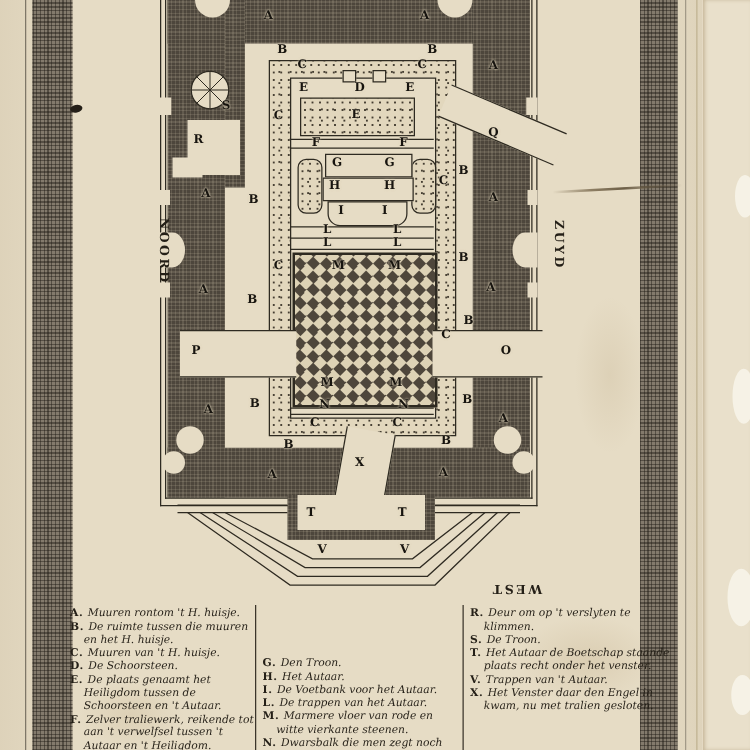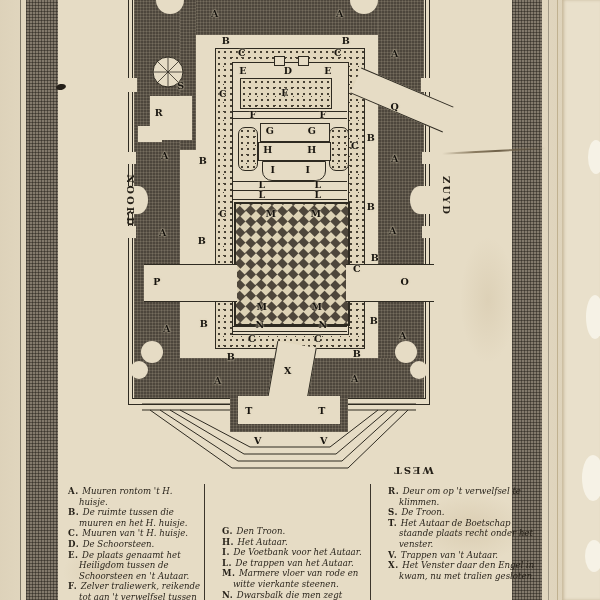--- a/index.html
+++ b/index.html
@@ -45,21 +45,21 @@
     background:repeating-conic-gradient(#4e463b 0% 25%, #ddd2b5 0% 50%);
     background-size:15px 15px;}
   .plan-letter{position:absolute;transform:translate(-50%,-50%);
     font:700 9.5px "DejaVu Serif", serif;color:#17140f;letter-spacing:.5px;
     text-shadow:0 0 2px rgba(226,215,189,.9),0 0 2px rgba(226,215,189,.7);}
   .compass{position:absolute;width:60px;height:12px;text-align:center;
     font:700 10px "DejaVu Serif", serif;letter-spacing:2px;color:#241f17;}
   
   .legend-col{position:absolute;top:2px;font:italic 8.6px "DejaVu Serif", serif;
     line-height:10.6px;color:#241f17;}
-  .legend-entry{text-indent:-11px;padding-left:23px;}
+  .legend-entry{text-indent:-11px;padding-left:11px;}
   .legend-entry .k{font-style:normal;font-weight:700;letter-spacing:.5px;}
   .vline{width:1px;background:#3b352b;}
   svg{display:block;}
 </style>
 </head>
 <body>
 
 <div class="abs stains"></div>
 
 <div class="abs ln" style="left:20px;top:0;width:1px;height:600px;opacity:.55"></div>
@@ -251,21 +251,21 @@
   <div class="legend-col" style="left:170px;width:155px;margin-top:40px;">
       <div class="legend-entry"><span class="k">G. </span><span class="t">Den Troon.</span></div>
       <div class="legend-entry"><span class="k">H. </span><span class="t">Het Autaar.</span></div>
       <div class="legend-entry"><span class="k">I. </span><span class="t">De Voetbank voor het Autaar.</span></div>
       <div class="legend-entry"><span class="k">L. </span><span class="t">De trappen van het Autaar.</span></div>
       <div class="legend-entry"><span class="k">M. </span><span class="t">Marmere vloer van rode en witte vierkante steenen.</span></div>
       <div class="legend-entry"><span class="k">N. </span><span class="t">Dwarsbalk die men zegt noch te verslyten of te bederven.</span></div>
       <div class="legend-entry"><span class="k">O. </span><span class="t">Deur van het H. buiten.</span></div>
     </div>
   <div class="legend-col" style="left:336px;width:168px;">
-      <div class="legend-entry"><span class="k">R. </span><span class="t">Deur om op 't verwelfsel te klimmen.</span></div>
+      <div class="legend-entry"><span class="k">R. </span><span class="t">Deur om op 't verslyten te klimmen.</span></div>
       <div class="legend-entry"><span class="k">S. </span><span class="t">De Troon.</span></div>
       <div class="legend-entry"><span class="k">T. </span><span class="t">Het Autaar de Boetschap staande plaats recht onder het venster.</span></div>
       <div class="legend-entry"><span class="k">V. </span><span class="t">Trappen van 't Autaar.</span></div>
       <div class="legend-entry"><span class="k">X. </span><span class="t">Het Venster daar den Engel in kwam, nu met tralien gesloten.</span></div>
     </div>
   <div class="abs vline" style="left:164px;top:0;height:116px;"></div>
   <div class="abs vline" style="left:330px;top:0;height:116px;"></div>
 </div>
 
 </body></html>

